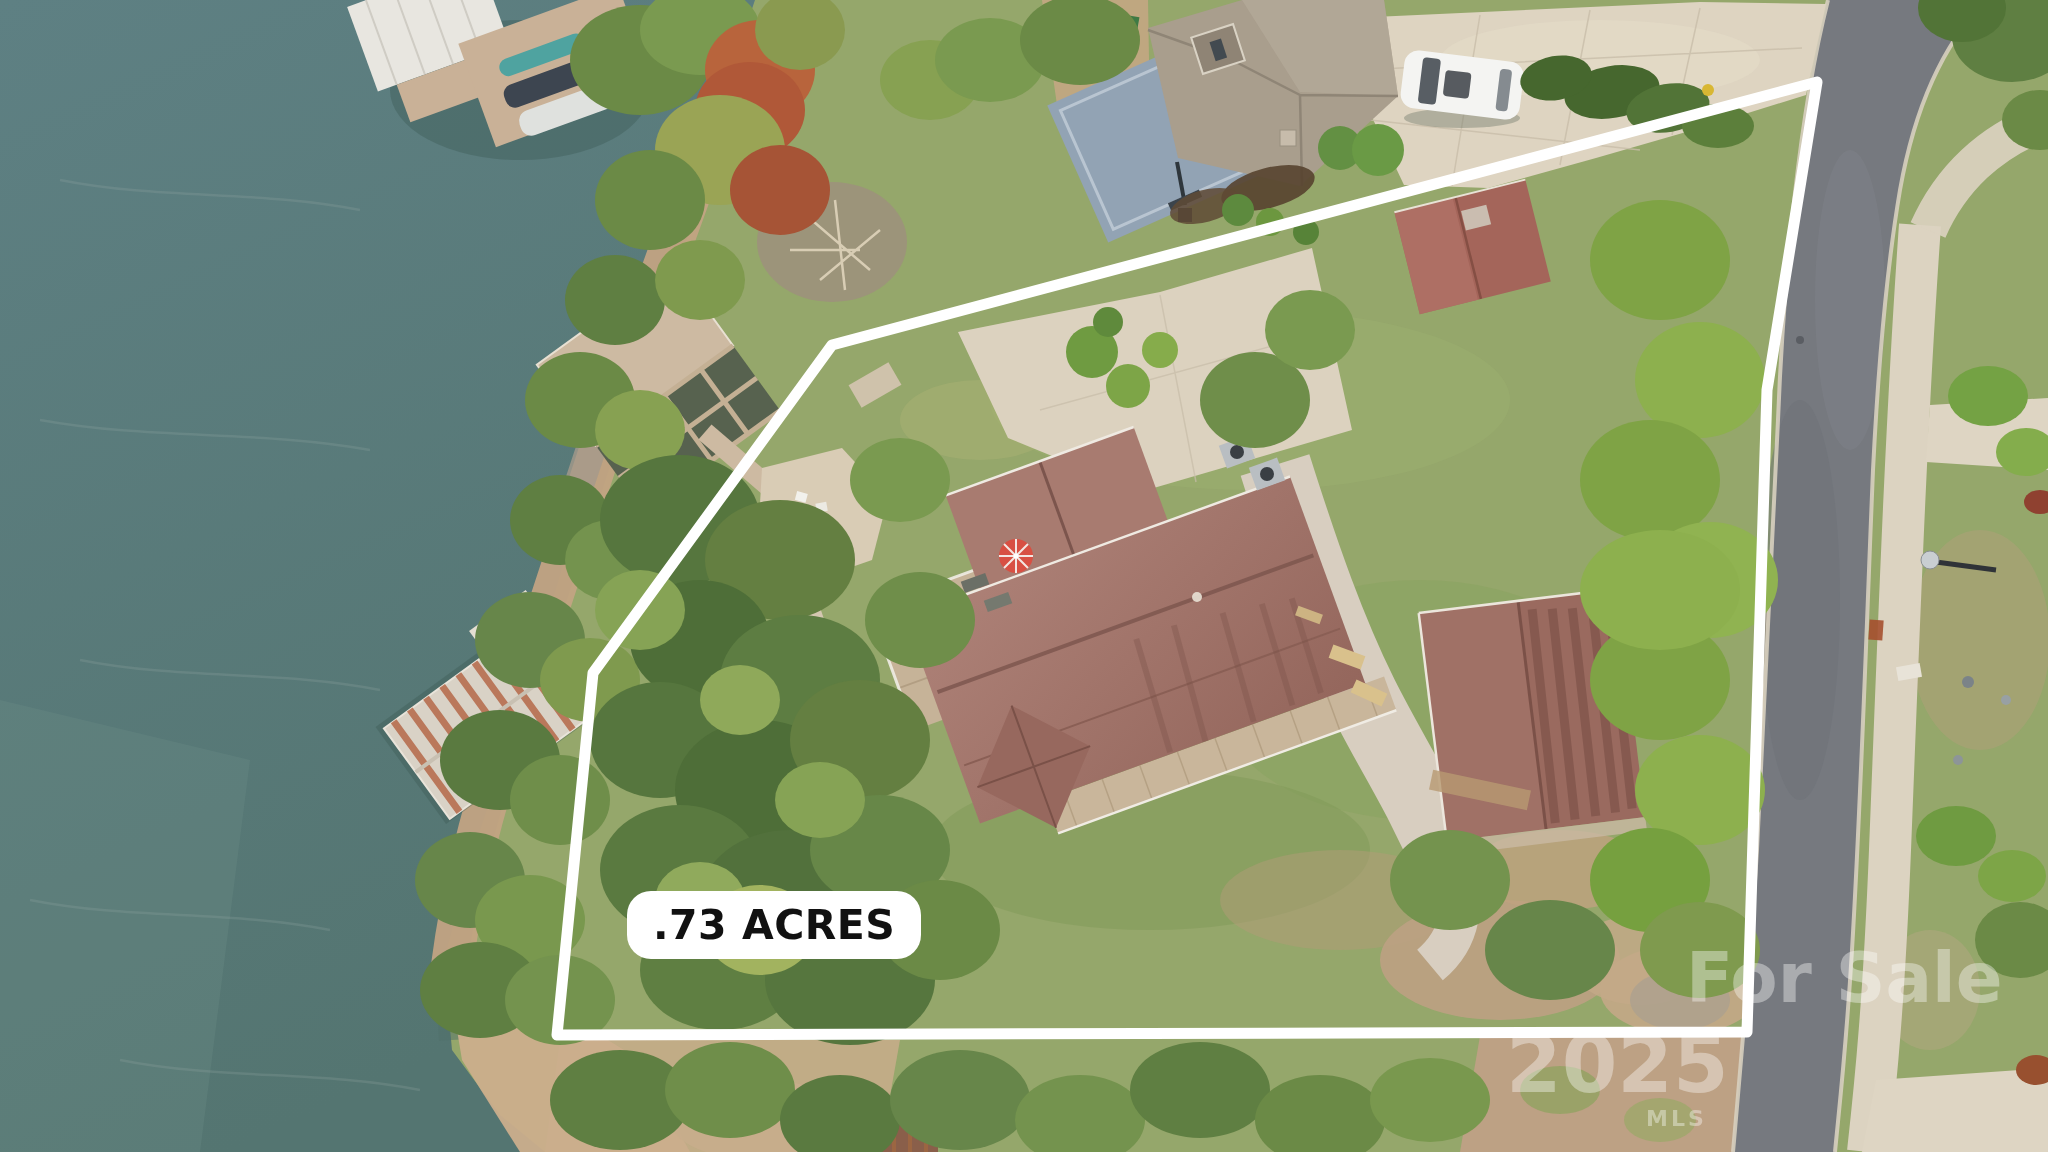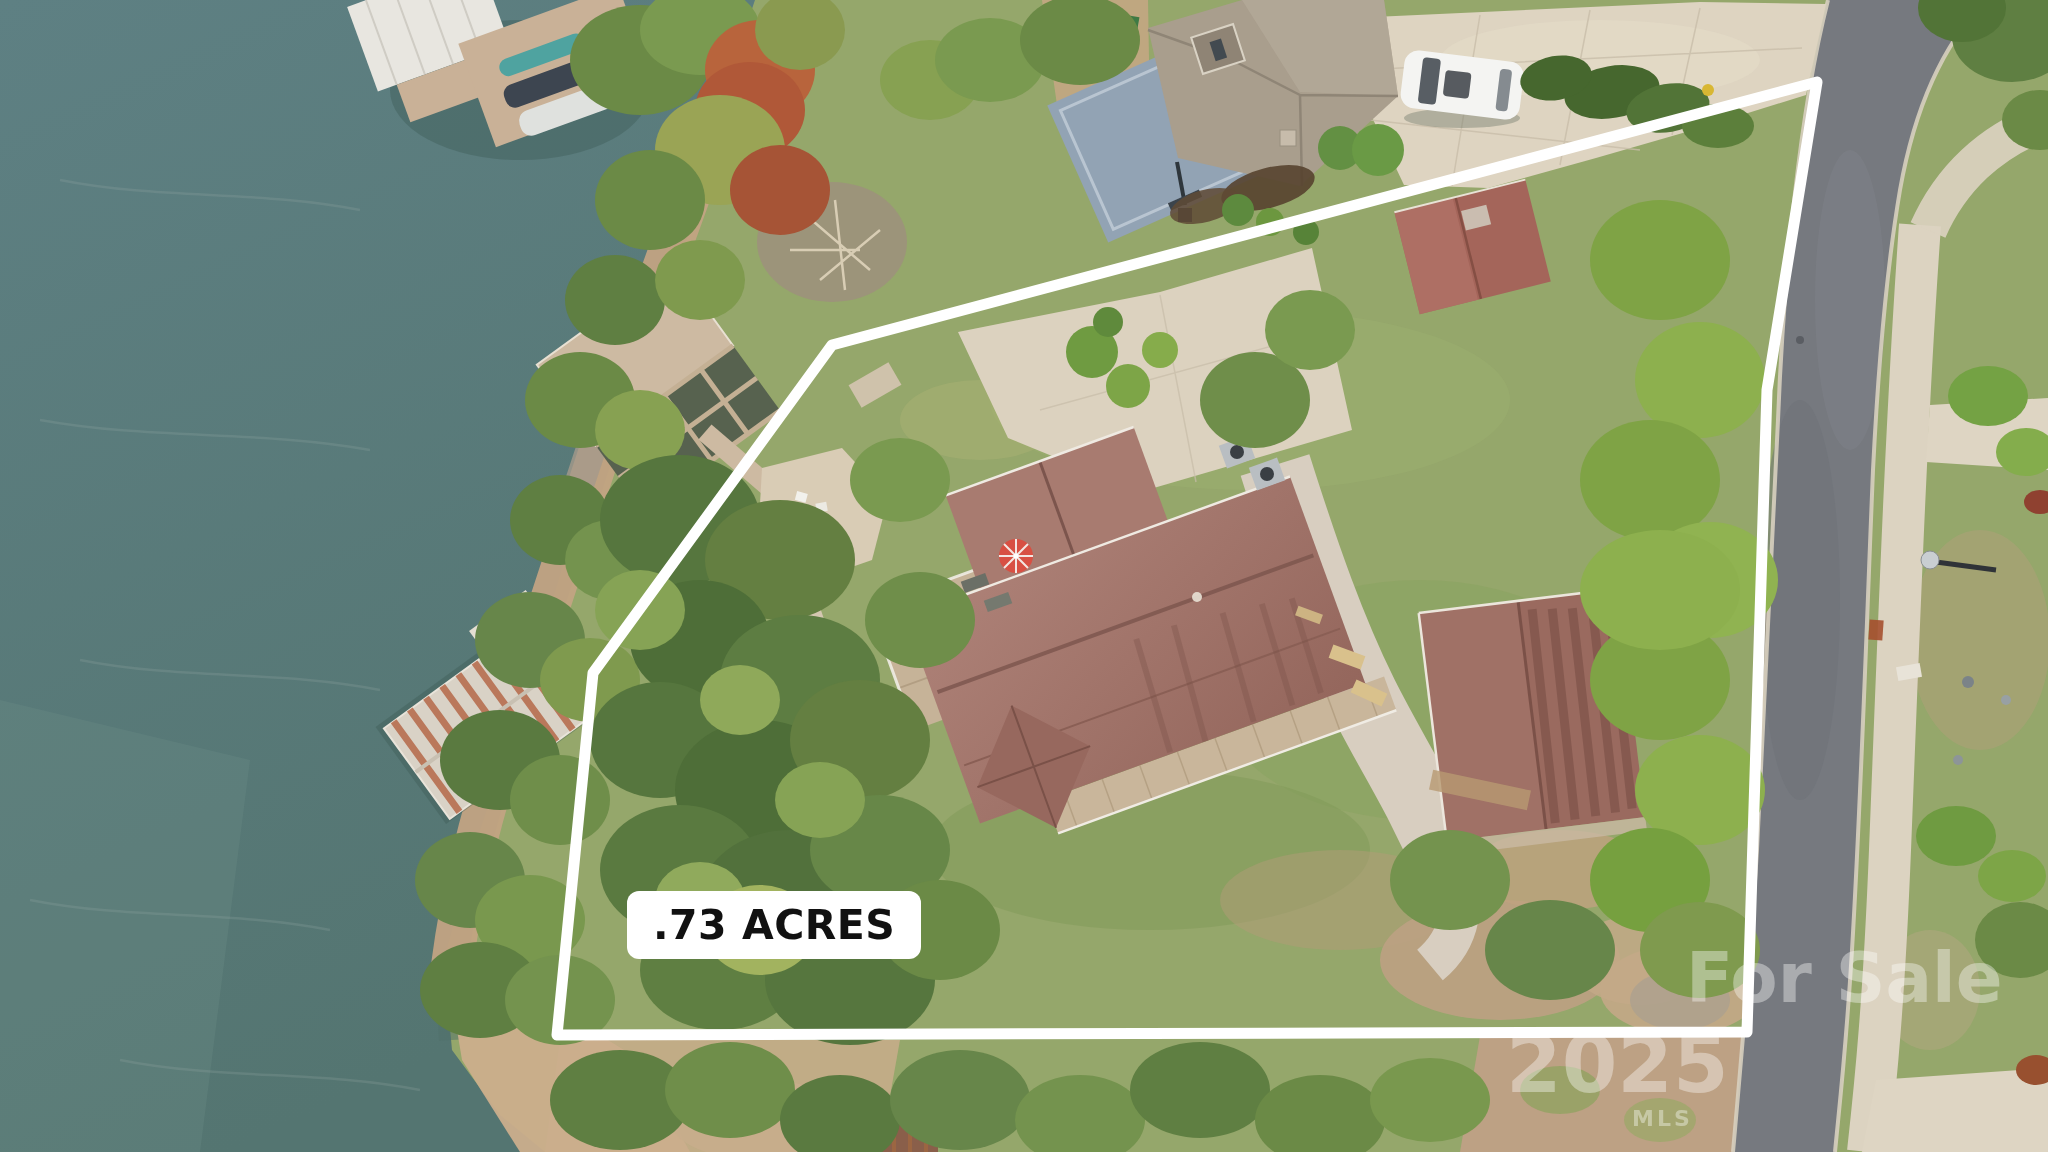--- a/index.html
+++ b/index.html
@@ -1,26 +1,26 @@
 <!DOCTYPE html>
 <html><head>
 <meta charset="utf-8">
 <style>
   html,body{margin:0;padding:0;background:#222;}
   .stage{position:relative;width:2048px;height:1152px;overflow:hidden;
          font-family:"DejaVu Sans","Liberation Sans",sans-serif;}
   .stage svg{position:absolute;inset:0;display:block;}
   .acreage{position:absolute;left:627px;top:891px;height:68px;line-height:68px;
-           padding:0 26px;background:#ffffff;border-radius:12px;color:#111111;
+           padding:0 26px;background:#ffffff;border-radius:24px;color:#111111;
            font-weight:bold;font-size:41px;letter-spacing:.5px;white-space:nowrap;}
   .wm{position:absolute;color:rgba(255,255,255,.38);font-weight:bold;white-space:nowrap;}
   .wm1{left:1686px;top:938px;font-size:69px;}
   .wm2{left:1478px;top:1018px;font-size:80px;}
   .wm2 .year{margin-left:28px;}
-  .wm2 .mls{position:absolute;left:154px;top:88px;font-size:22px;letter-spacing:3px;}
+  .wm2 .mls{position:absolute;left:168px;top:88px;font-size:22px;letter-spacing:3px;}
 </style>
 </head>
 <body>
 
 <div class="stage">
 <svg viewBox="0 0 2048 1152" width="2048" height="1152">
   <defs>
     <linearGradient id="waterG" x1="0" y1="0" x2="0.3" y2="1">
       <stop offset="0" stop-color="#5e8083"></stop>
           <stop offset="1" stop-color="#547571"></stop>

